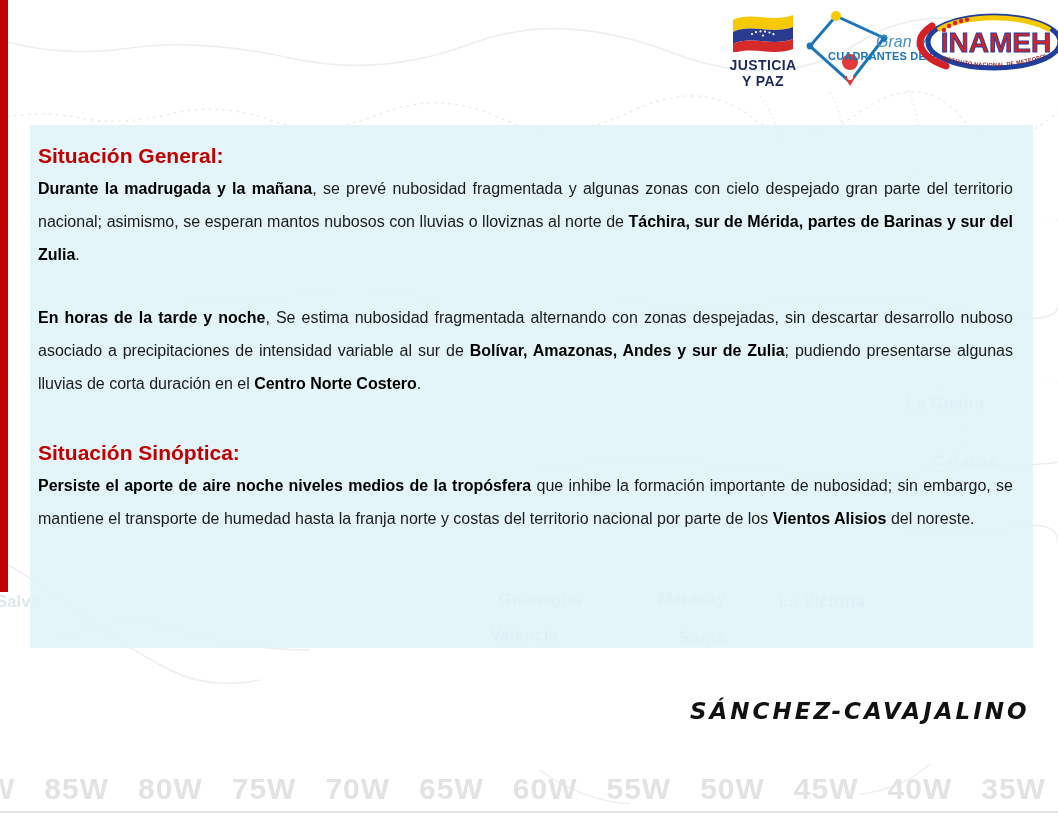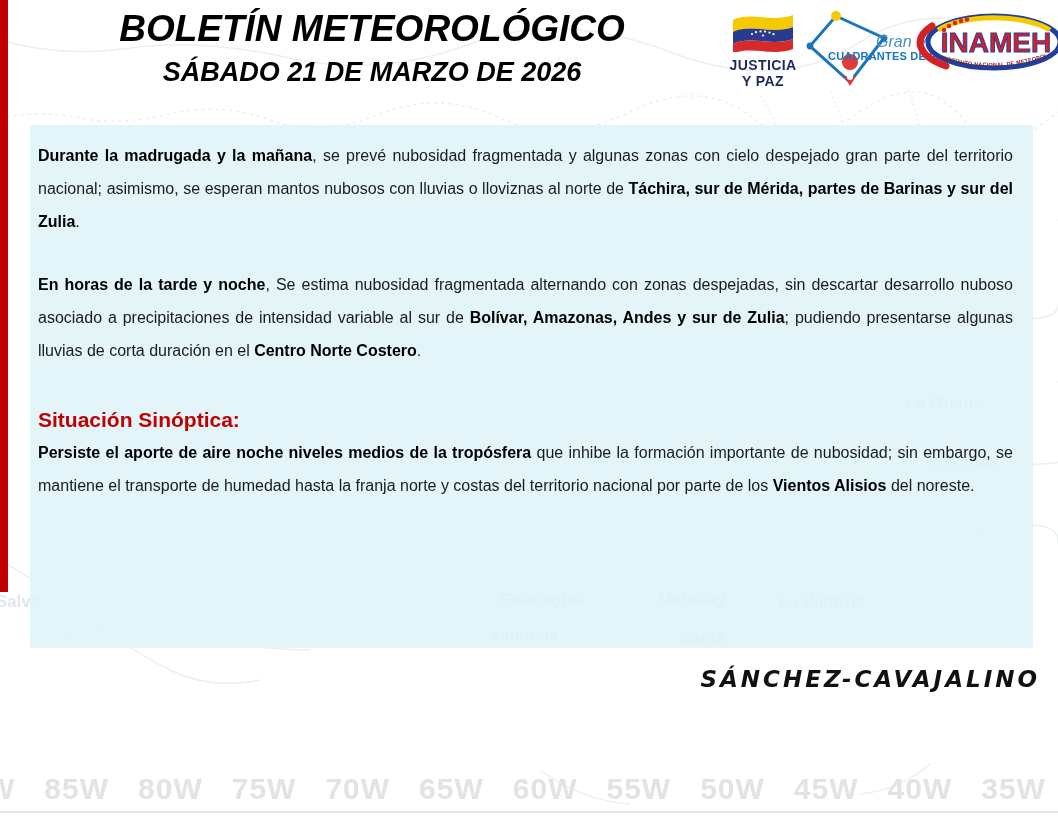--- a/index.html
+++ b/index.html
@@ -38,21 +38,21 @@
   .bulletin p{margin:0;font-size:16px;line-height:33px;text-align:justify;color:#1b1b1b;}
   .bulletin p b{color:#000;}
   .bulletin .p1{margin-bottom:30px;}
   .bulletin .p2{margin-bottom:36px;}
 
   
   .astro{position:absolute;left:36px;top:655px;z-index:5;}
   .astro div{font-size:22px;line-height:33px;font-weight:bold;color:#000;}
 
   
-  .signature{position:absolute;left:690px;top:666px;width:350px;text-align:right;z-index:5;
+  .signature{position:absolute;left:690px;top:698px;width:350px;text-align:left;z-index:5;
         font-family:"DejaVu Sans",sans-serif;font-style:italic;font-weight:bold;
         font-size:23px;letter-spacing:3px;color:#111;}
 
   
   .lon-row{position:absolute;left:0;top:772px;width:1058px;box-sizing:border-box;
         padding-right:12px;display:flex;justify-content:space-between;z-index:2;}
   .lon-row span{font-size:30px;font-weight:bold;color:#e3e3e3;letter-spacing:1px;}
   .lon-row span:first-child{margin-left:-14px;}
 </style>
 </head>
@@ -86,24 +86,20 @@
       <span class="city" style="left: 18px; top: 592px;">Salva</span>
       <span class="city" style="left: 540px; top: 590px;">Guanagua</span>
       <span class="city" style="left: 692px; top: 589px;">Maracay</span>
       <span class="city" style="left: 822px; top: 592px;">La Victoria</span>
       <span class="city" style="left: 524px; top: 626px;">Valencia</span>
       <span class="city" style="left: 702px; top: 628px;">Santa</span>
     </div>
 
   <div class="red-strip"></div>
 
-  <div class="titles">
-    <h1>BOLETÍN METEOROLÓGICO</h1>
-    <h2>SÁBADO 21 DE MARZO DE 2026</h2>
-  </div>
 
   <div class="logos">
 
     <div class="logo-flag">
       <svg width="66" height="42" viewBox="0 0 66 42">
         <path d="M3 10 C20 1, 42 13, 63 5 L63 17 C42 25, 20 13, 3 22 Z" fill="#F6C900"></path>
         <path d="M3 22 C20 13, 42 25, 63 17 L63 29 C42 37, 20 25, 3 34 Z" fill="#2A3B8F"></path>
         <path d="M3 34 C20 25, 42 37, 63 29 L63 39 C42 47, 20 35, 3 44 Z" fill="#D62A2A"></path>
         <g fill="#fff">
           <circle cx="22" cy="24" r="1.1"></circle>
@@ -148,20 +144,21 @@
         <text x="80" y="44" text-anchor="middle" font-family="Liberation Sans, sans-serif" font-size="28" font-weight="bold" fill="#D42027" stroke="#1F3E9E" stroke-width="0.9">INAMEH</text>
         <path id="inamehArc" d="M22 50 Q 78 68 134 48" fill="none"></path>
         <text font-size="5.4" font-weight="bold" fill="#8B1A1A" letter-spacing="0.3">
           <textPath href="#inamehArc" startOffset="4">INSTITUTO NACIONAL DE METEOROLOGIA E HIDROLOGIA</textPath>
         </text>
       </svg>
     </div>
   </div>
 
   <section class="bulletin">
+    <h3>Situación General:</h3>
     <p class="p1"><b>Durante la madrugada y la mañana</b><span>, se prevé nubosidad fragmentada y algunas zonas con cielo despejado gran parte del territorio nacional; asimismo, se esperan mantos nubosos con lluvias o lloviznas al norte de </span><b>Táchira, sur de Mérida, partes de Barinas y sur del Zulia</b><span>.</span></p>
     <p class="p2"><b>En horas de la tarde y noche</b><span>, Se estima nubosidad fragmentada alternando con zonas despejadas, sin descartar desarrollo nuboso asociado a precipitaciones de intensidad variable al sur de </span><b>Bolívar, Amazonas, Andes y sur de Zulia</b><span>; pudiendo presentarse algunas lluvias de corta duración en el </span><b>Centro Norte Costero</b><span>.</span></p>
     <h3>Situación Sinóptica:</h3>
     <p><b>Persiste el aporte de aire noche niveles medios de la tropósfera</b><span> que inhibe la formación importante de nubosidad; sin embargo, se mantiene el transporte de humedad hasta la franja norte y costas del territorio nacional por parte de los </span><b>Vientos Alisios</b><span> del noreste.</span></p>
   </section>
 
 
   <div class="signature">SÁNCHEZ-CAVAJALINO</div>
 
   <div class="lon-row">

